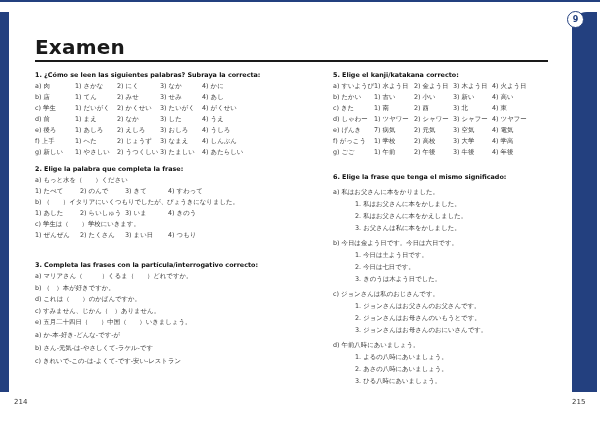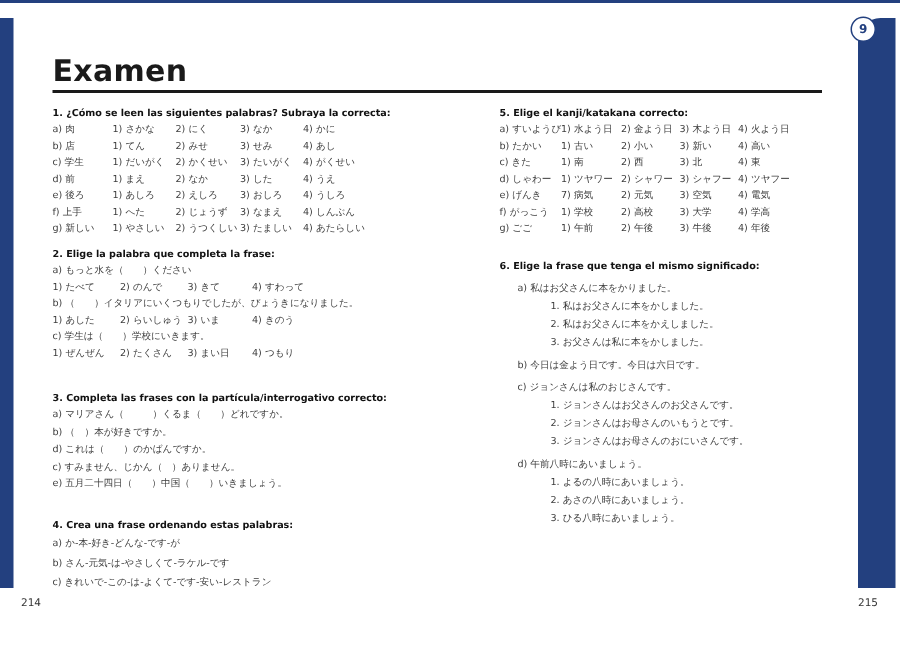--- a/index.html
+++ b/index.html
@@ -29,21 +29,21 @@
   .tbl span{display:block;}
   .opts{display:grid;grid-template-columns:45px 45px 43px 1fr;}
   .ln{margin:0;}
   .mt-q2{margin-top:6px;}
   .mt-q3{margin-top:19px;}
   .mt-q4{margin-top:16px;}
   .mt-q6{margin-top:14px;}
   .q3 .ln{line-height:11.5px;}
   .q4 .ln{line-height:13px;}
   .q6item{margin-top:3px;}
-  .q6item .ln{line-height:12px;margin-left:12px;}
+  .q6item .ln{line-height:12px;}
   .choices{margin-left:22px;}
   .pageno{position:absolute;top:398px;font-size:7px;color:#333333;}
   .pageno-left{left:14px;}
   .pageno-right{left:572px;}
 </style>
 </head>
 <body>
 
 <div class="sheet">
   <div class="top-rule"></div>
@@ -122,21 +122,20 @@
     <div class="q3">
       <p class="qh mt-q3">3. Completa las frases con la partícula/interrogativo correcto:</p>
       <p class="ln">a) マリアさん（　　　）くるま（　　）どれですか。</p>
       <p class="ln">b) （　）本が好きですか。</p>
       <p class="ln">d) これは（　　）のかばんですか。</p>
       <p class="ln">c) すみません、じかん（　）ありません。</p>
       <p class="ln">e) 五月二十四日（　　）中国（　　）いきましょう。</p>
     </div>
 
     <div class="q4">
-      <p class="qh mt-q4">4. Crea una frase ordenando estas palabras:</p>
       <p class="ln">a) か-本-好き-どんな-です-が</p>
       <p class="ln">b) さん-元気-は-やさしくて-ラケル-です</p>
       <p class="ln">c) きれいで-この-は-よくて-です-安い-レストラン</p>
     </div>
   </div>
 
   <div class="col col-right">
     <p class="qh">5. Elige el kanji/katakana correcto:</p>
     <div class="tbl q5">
       <span>a) すいようび</span>
@@ -181,20 +180,25 @@
     <div class="q6item">
       <p class="ln">a) 私はお父さんに本をかりました。</p>
       <div class="choices">
         <p class="ln">1. 私はお父さんに本をかしました。</p>
         <p class="ln">2. 私はお父さんに本をかえしました。</p>
         <p class="ln">3. お父さんは私に本をかしました。</p>
       </div>
     </div>
     <div class="q6item">
       <p class="ln">b) 今日は金よう日です。今日は六日です。</p>
+      <div class="choices">
+        <p class="ln">1. 今日は土よう日です。</p>
+        <p class="ln">2. 今日は七日です。</p>
+        <p class="ln">3. きのうは木よう日でした。</p>
+      </div>
     </div>
     <div class="q6item">
       <p class="ln">c) ジョンさんは私のおじさんです。</p>
       <div class="choices">
         <p class="ln">1. ジョンさんはお父さんのお父さんです。</p>
         <p class="ln">2. ジョンさんはお母さんのいもうとです。</p>
         <p class="ln">3. ジョンさんはお母さんのおにいさんです。</p>
       </div>
     </div>
     <div class="q6item">

